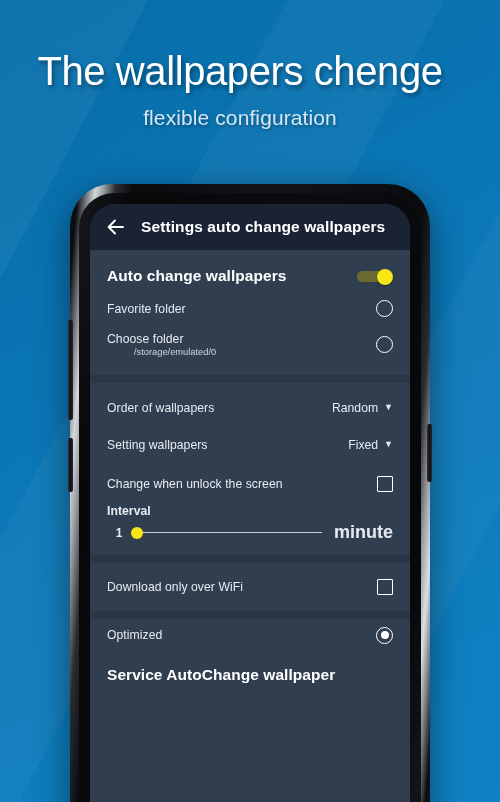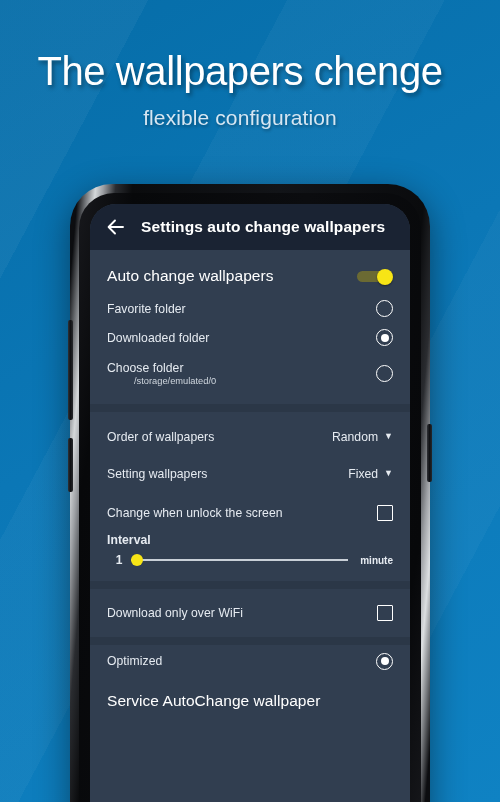--- a/index.html
+++ b/index.html
@@ -115,21 +115,21 @@
 
   .card { background:#313e50; }
   .sep-gap { height:8px; background:#2b3747; }
 
   .row {
     display:flex; align-items:center;
     padding:0 17px; min-height:29px;
     position:relative;
   }
   .row-label { color:#e6ebf1; font-size:12.2px; flex:1; letter-spacing:0.05px; }
-  .row-label.big { font-size:15.5px; color:#ffffff; }
+  .row-label.big { font-size:15.5px; color:#ffffff;font-weight:bold; }
   .row-sub { color:#cfd6de; font-size:9.3px; margin-top:1px; margin-left:27px; }
   .row-value { color:#e6ebf1; font-size:12.2px; margin-right:6px; }
   .caret { color:#e6ebf1; font-size:9px; line-height:1; }
 
   
   .toggle { width:36px; height:15px; position:relative; }
   .toggle-track {
     position:absolute; left:0; top:2px; width:34px; height:11px;
     border-radius:7px; background:#6b6a33;
   }
@@ -159,21 +159,21 @@
   
   .slider-row { padding:0 17px;font-weight:bold; }
   .slider-line { display:flex; align-items:center; }
   .slider-val { color:#e6ebf1; font-size:12px; width:24px; text-align:center; }
   .slider-track-wrap { flex:1; position:relative; height:18px; display:flex; align-items:center; }
   .slider-track { width:100%; height:1.6px; background:#c8cfd7; }
   .slider-thumb {
     position:absolute; left:0px; top:50%; margin-top:-6px;
     width:12px; height:12px; border-radius:50%; background:#f7e516;
   }
-  .slider-unit { color:#e6ebf1; font-size:10px; margin-left:12px; }
+  .slider-unit { color:#e6ebf1; font-size:18px; margin-left:12px; }
 </style>
 </head>
 <body>
 
 <div id="promo-bg"></div>
 
 <div id="promo-head">
   <div id="promo-title">The wallpapers chenge</div>
   <div id="promo-sub">flexible configuration</div>
 </div>
@@ -213,24 +213,20 @@
             <div class="toggle-track"></div>
             <div class="toggle-thumb"></div>
           </div>
         </div>
 
         <div class="row" style="min-height:29px;">
           <div class="row-label">Favorite folder</div>
           <div class="radio"></div>
         </div>
 
-        <div class="row" style="min-height:29px;">
-          <div class="row-label">Downloaded folder</div>
-          <div class="radio checked"></div>
-        </div>
 
         <div class="row" style="min-height:42px; align-items:center;">
           <div style="flex:1;">
             <div class="row-label">Choose folder</div>
             <div class="row-sub">/storage/emulated/0</div>
           </div>
           <div class="radio"></div>
         </div>
         <div style="height:10px"></div>
       </div>

